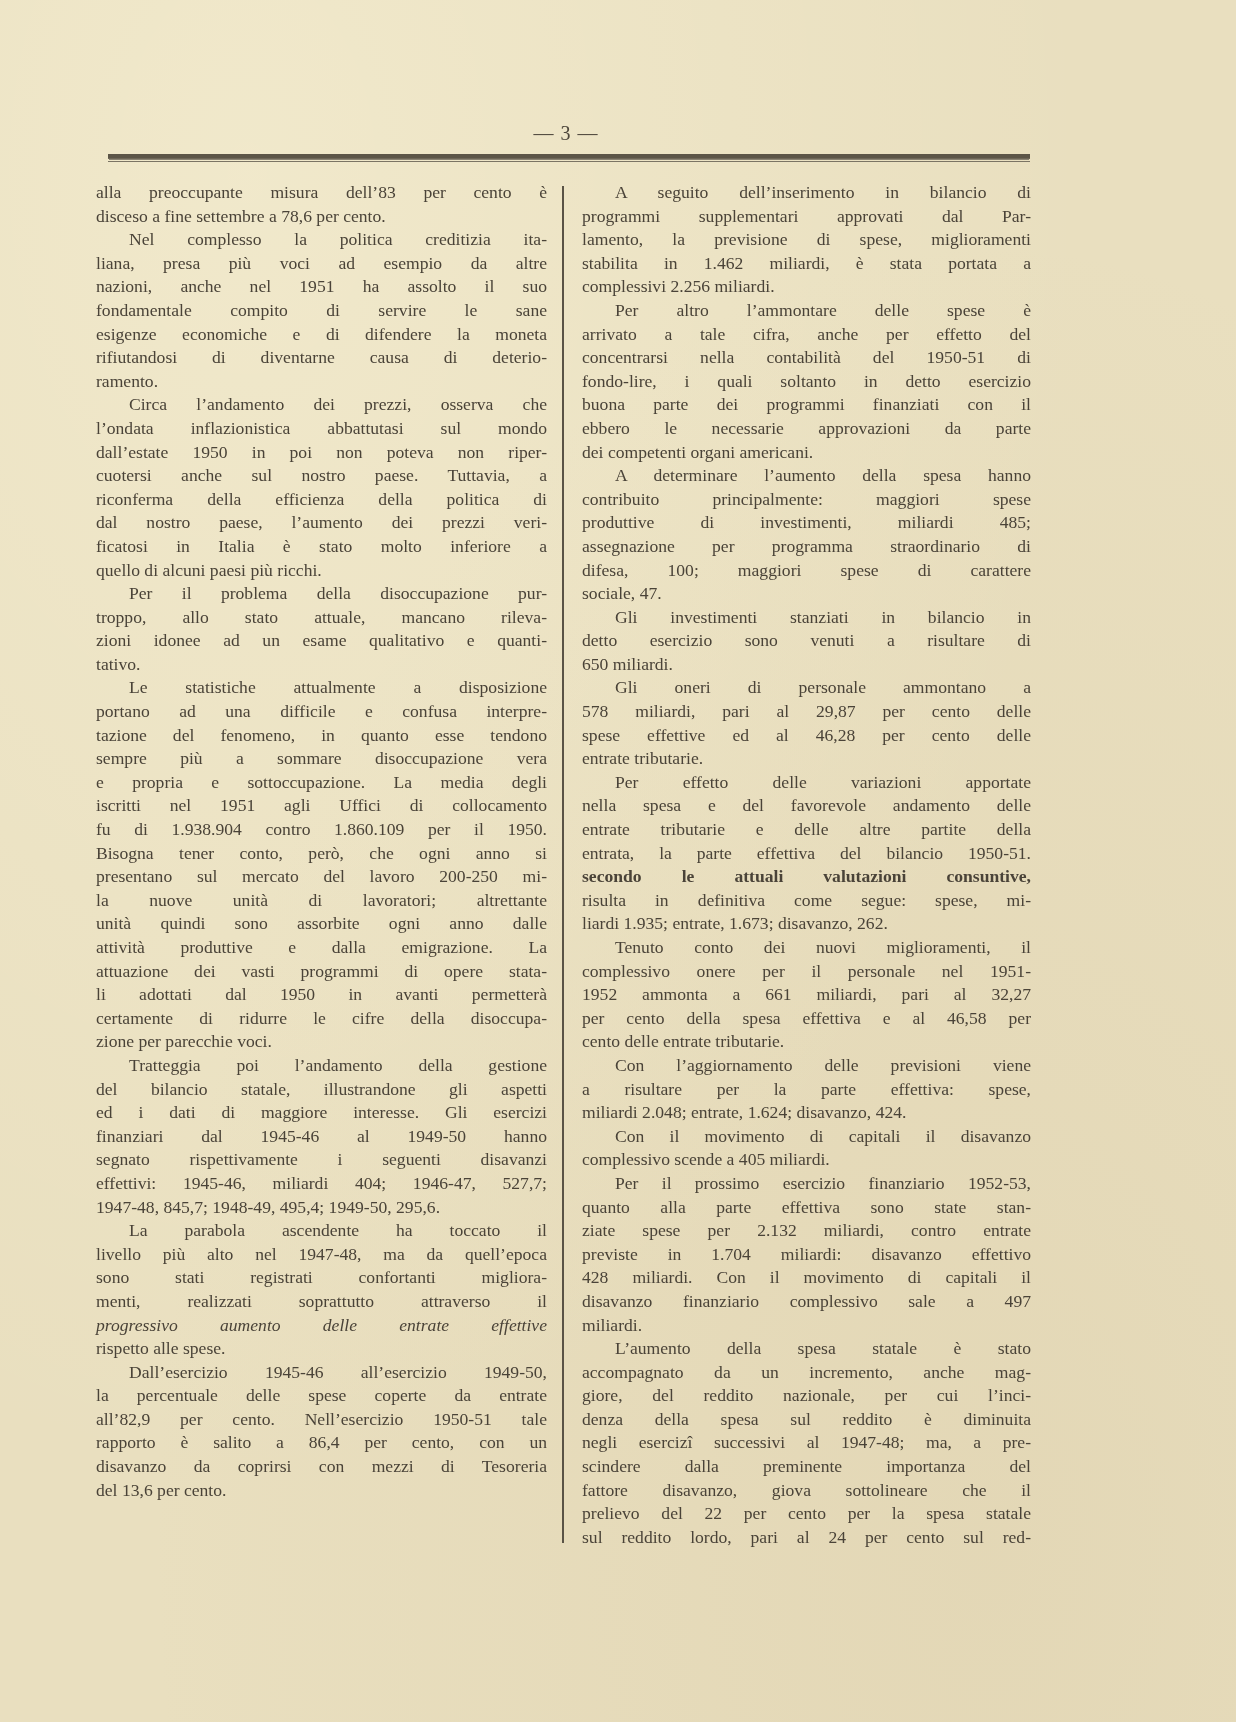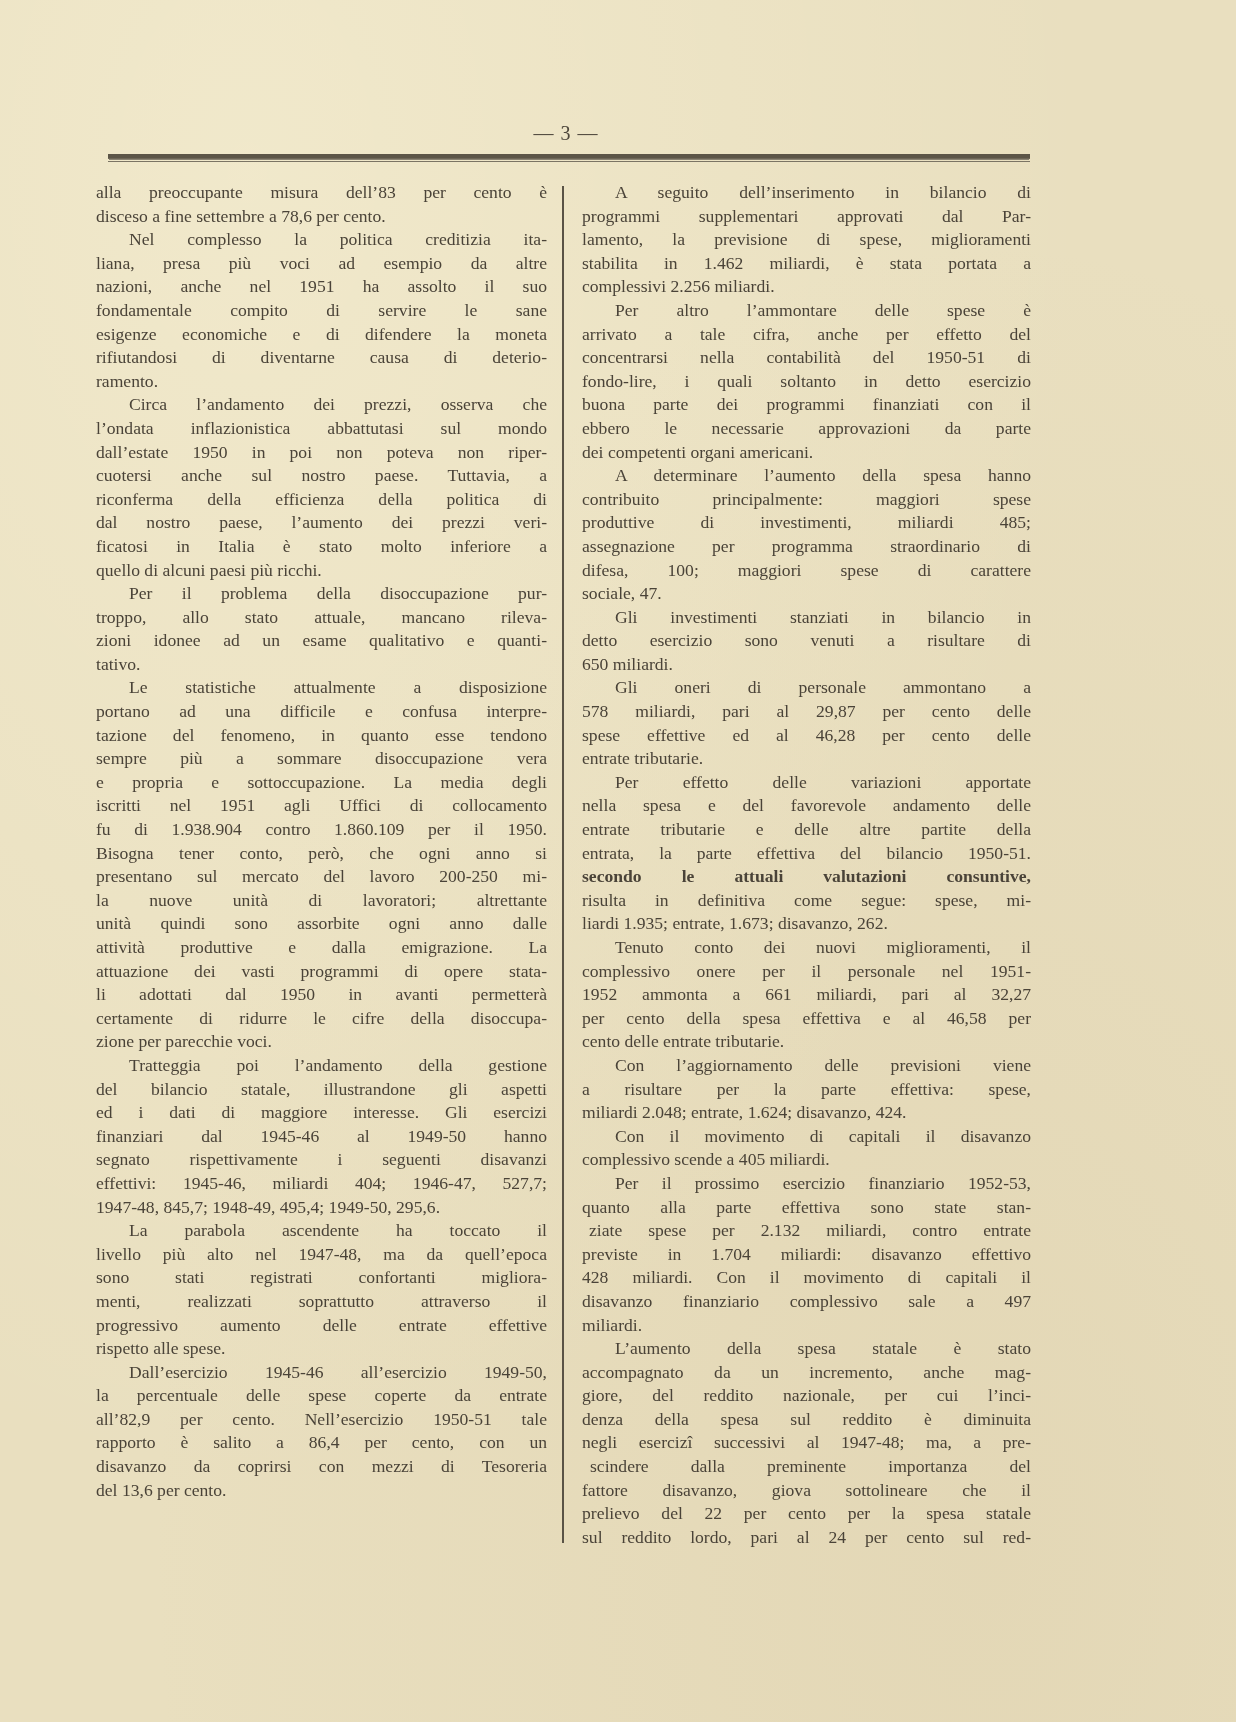--- a/index.html
+++ b/index.html
@@ -110,21 +110,21 @@
       <span class="line" style="word-spacing: 0px;">finanziari dal 1945-46 al 1949-50 hanno</span>
       <span class="line" style="word-spacing: 0px;">segnato rispettivamente i seguenti disavanzi</span>
       <span class="line" style="word-spacing: 0px;">effettivi: 1945-46, miliardi 404; 1946-47, 527,7;</span>
       <span class="line last">1947-48, 845,7; 1948-49, 495,4; 1949-50, 295,6.</span>
     </div>
     <div>
       <span class="line indent" style="word-spacing: 0px;">La parabola ascendente ha toccato il</span>
       <span class="line" style="word-spacing: 0px;">livello più alto nel 1947-48, ma da quell’epoca</span>
       <span class="line" style="word-spacing: 0px;">sono stati registrati confortanti migliora-</span>
       <span class="line" style="word-spacing: 0px;">menti, realizzati soprattutto attraverso il</span>
-      <span class="line" style="word-spacing: 0px;">progressivo aumento delle entrate effettive</span>
+      <span class="line" style="word-spacing: 0px; font-style: italic;">progressivo aumento delle entrate effettive</span>
       <span class="line last">rispetto alle spese.</span>
     </div>
     <div>
       <span class="line indent" style="word-spacing: 0px;">Dall’esercizio 1945-46 all’esercizio 1949-50,</span>
       <span class="line" style="word-spacing: 0px;">la percentuale delle spese coperte da entrate</span>
       <span class="line" style="word-spacing: 0px;">all’82,9 per cento. Nell’esercizio 1950-51 tale</span>
       <span class="line" style="word-spacing: 0px;">rapporto è salito a 86,4 per cento, con un</span>
       <span class="line" style="word-spacing: 0px;">disavanzo da coprirsi con mezzi di Tesoreria</span>
       <span class="line last">del 13,6 per cento.</span>
     </div>
@@ -187,30 +187,30 @@
       <span class="line" style="word-spacing: 0px;">a risultare per la parte effettiva: spese,</span>
       <span class="line last">miliardi 2.048; entrate, 1.624; disavanzo, 424.</span>
     </div>
     <div>
       <span class="line indent" style="word-spacing: 0px;">Con il movimento di capitali il disavanzo</span>
       <span class="line last">complessivo scende a 405 miliardi.</span>
     </div>
     <div>
       <span class="line indent" style="word-spacing: 0px;">Per il prossimo esercizio finanziario 1952-53,</span>
       <span class="line" style="word-spacing: 0px;">quanto alla parte effettiva sono state stan-</span>
-      <span class="line" style="word-spacing: 0px; margin-left: 7px;">ziate spese per 2.132 miliardi, contro entrate</span>
+      <span class="line" style="word-spacing: 0px;">ziate spese per 2.132 miliardi, contro entrate</span>
       <span class="line" style="word-spacing: 0px;">previste in 1.704 miliardi: disavanzo effettivo</span>
       <span class="line" style="word-spacing: 0px;">428 miliardi. Con il movimento di capitali il</span>
       <span class="line" style="word-spacing: 0px;">disavanzo finanziario complessivo sale a 497</span>
       <span class="line last">miliardi.</span>
     </div>
     <div>
       <span class="line indent" style="word-spacing: 0px;">L’aumento della spesa statale è stato</span>
       <span class="line" style="word-spacing: 0px;">accompagnato da un incremento, anche mag-</span>
       <span class="line" style="word-spacing: 0px;">giore, del reddito nazionale, per cui l’inci-</span>
       <span class="line" style="word-spacing: 0px;">denza della spesa sul reddito è diminuita</span>
       <span class="line" style="word-spacing: 0px;">negli esercizî successivi al 1947-48; ma, a pre-</span>
-      <span class="line" style="word-spacing: 0px; margin-left: 8px;">scindere dalla preminente importanza del</span>
+      <span class="line" style="word-spacing: 0px;">scindere dalla preminente importanza del</span>
       <span class="line" style="word-spacing: 0px;">fattore disavanzo, giova sottolineare che il</span>
       <span class="line" style="word-spacing: 0px;">prelievo del 22 per cento per la spesa statale</span>
       <span class="line" style="word-spacing: 0px;">sul reddito lordo, pari al 24 per cento sul red-</span>
     </div>
   </div>
 
 </body></html>

